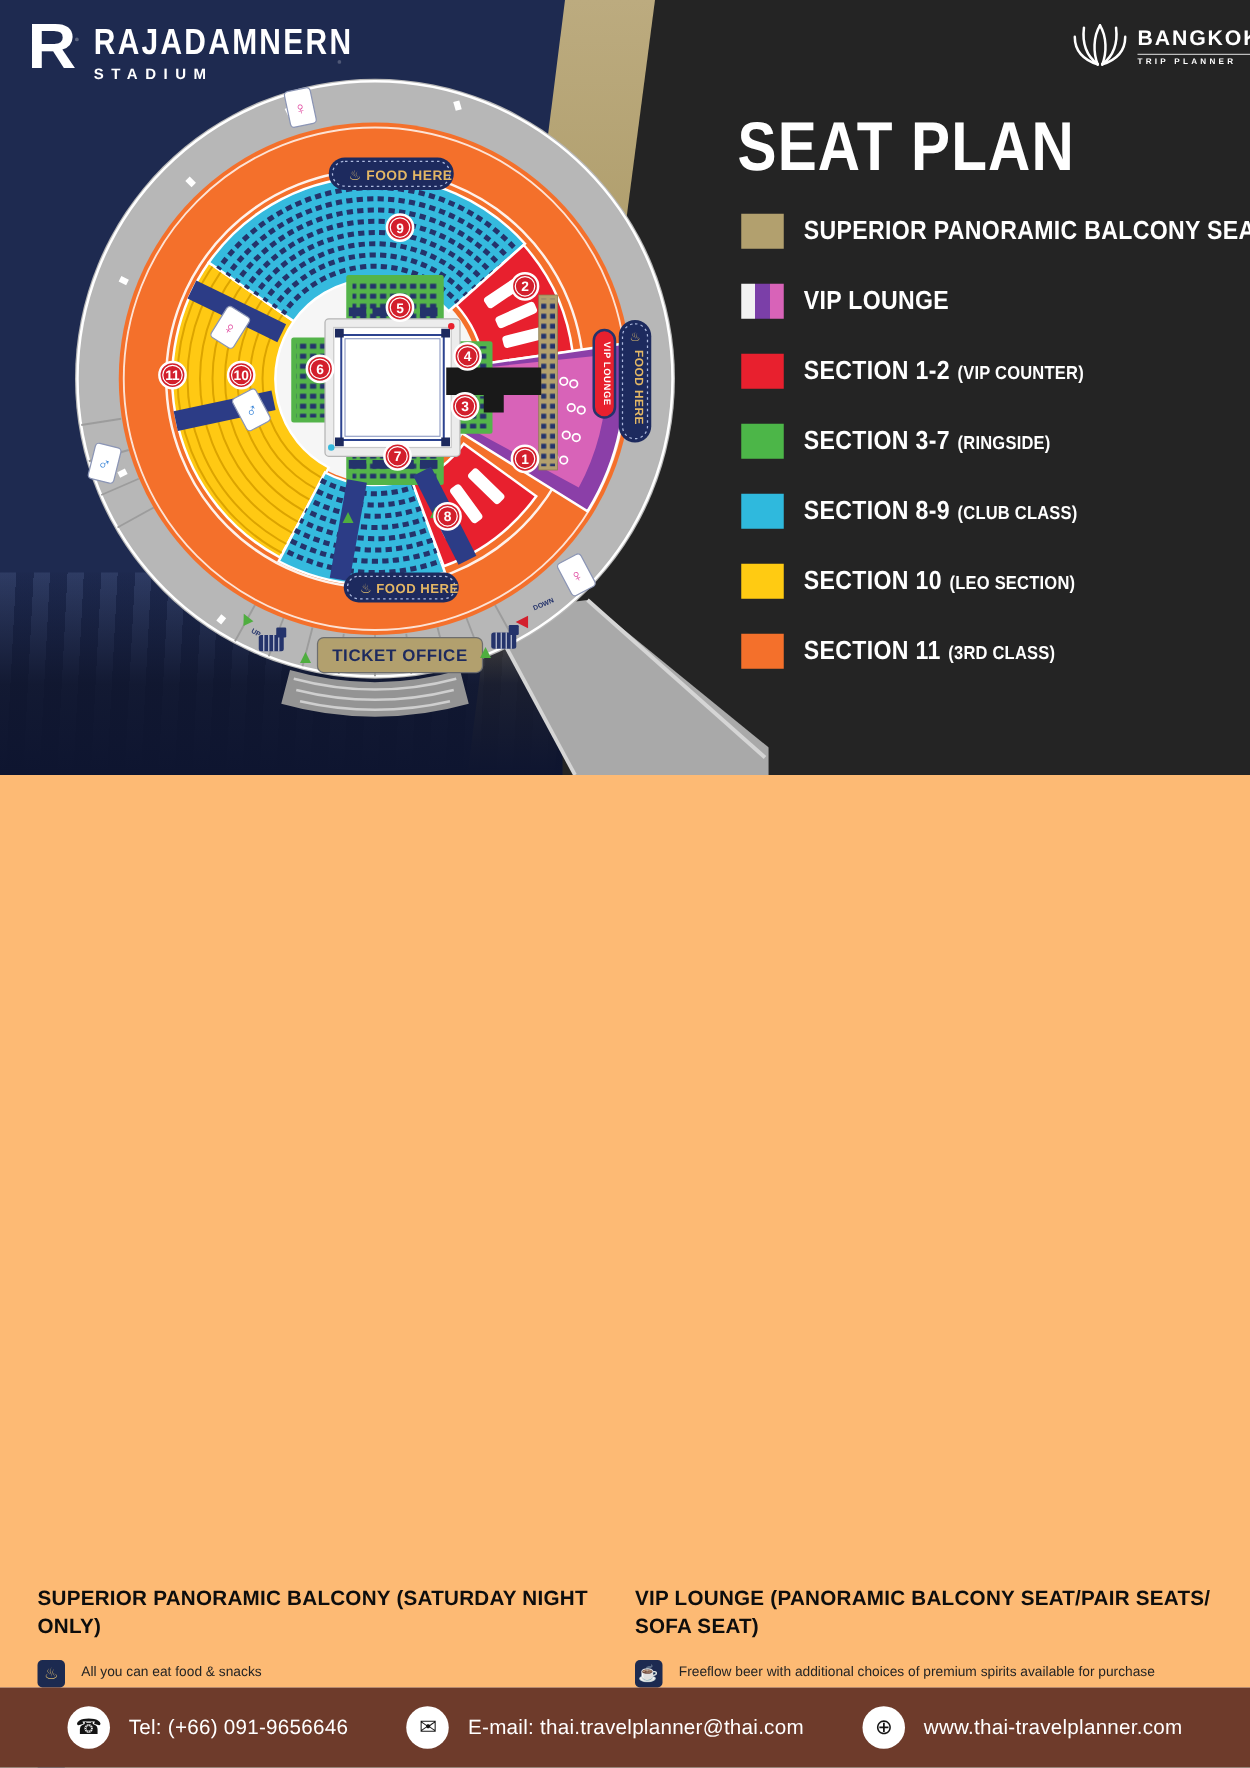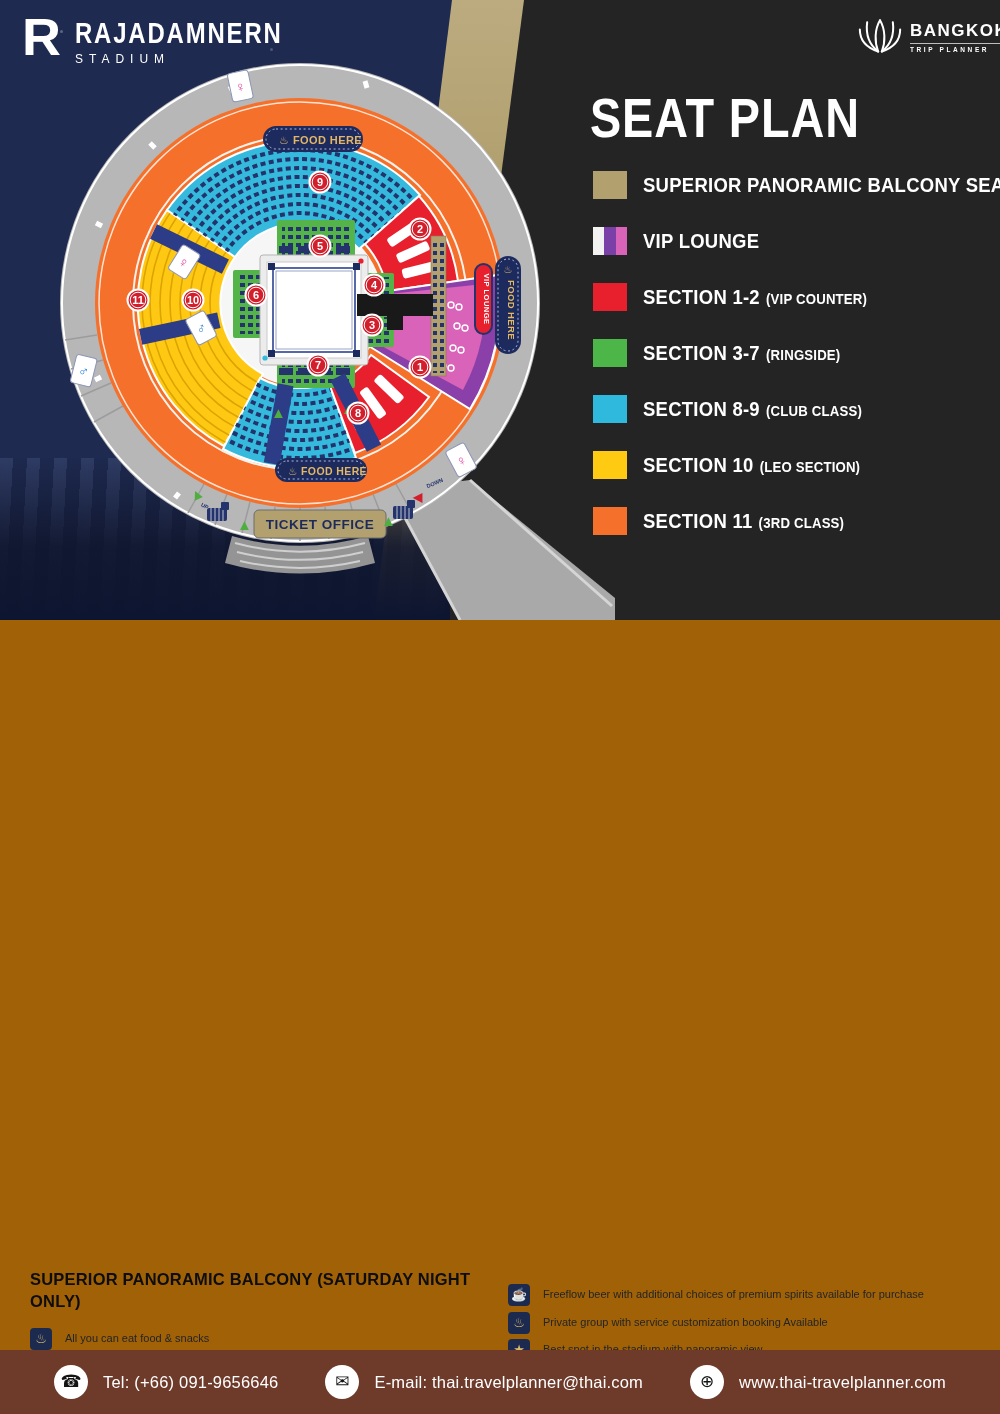--- a/index.html
+++ b/index.html
@@ -19,38 +19,38 @@
      350px 420px rgba(255,255,255,.15),150px 480px rgba(255,255,255,.18),
      260px 540px rgba(255,255,255,.14),380px 250px rgba(255,255,255,.12);}
   .photo{position:absolute;left:0;top:458px;width:450px;height:162px;
     background:
       linear-gradient(180deg,rgba(23,32,66,0) 0%,rgba(15,21,44,.88) 55%,#0e1530 100%),
       repeating-linear-gradient(93deg,rgba(130,150,200,.16) 0 13px,rgba(25,35,70,.16) 13px 27px);}
   
   .brand{position:absolute;left:22px;top:16px;display:flex;gap:14px;color:#fff;align-items:flex-start;}
   .brand-r{font-size:54px;font-weight:bold;line-height:.85;transform:scaleY(.95);transform-origin:left top;}
   .brand-name{font-size:26px;font-weight:bold;letter-spacing:2px;transform:scale(.92,1.12);transform-origin:left top;white-space:nowrap;}
-  .brand-sub{font-size:12px;font-weight:normal;letter-spacing:6px;margin-top:5px;}
+  .brand-sub{font-size:12px;font-weight:bold;letter-spacing:6px;margin-top:5px;}
   
   .partner{position:absolute;left:858px;top:14px;display:flex;gap:8px;align-items:center;color:#fff;}
   .partner-name{font-size:17px;font-weight:bold;letter-spacing:1.5px;line-height:1;}
   .partner-sub{font-size:6.5px;font-weight:bold;letter-spacing:2.6px;margin-top:4px;border-top:1px solid rgba(255,255,255,.7);padding-top:2px;}
   
   .seat-title{position:absolute;left:590px;top:86px;color:#fff;font-size:52px;font-weight:bold;
     letter-spacing:1px;transform:scale(.9,1.06);transform-origin:left top;white-space:nowrap;}
   .legend-list{position:absolute;left:593px;top:170px;display:flex;flex-direction:column;gap:27px;}
   .legend-row{display:flex;align-items:center;gap:16px;height:29px;}
   .swatch{width:34px;height:28px;flex:none;display:flex;}
   .swatch span{flex:1;}
   .legend-label{display:flex;align-items:baseline;gap:7px;color:#fff;transform:scaleX(.88);transform-origin:left center;white-space:nowrap;}
   .legend-main{font-size:21px;font-weight:bold;letter-spacing:.3px;}
   .legend-note{font-size:15px;font-weight:bold;letter-spacing:.2px;}
   .stadium{position:absolute;left:55px;top:58px;width:560px;height:562px;}
   
-  .content{position:absolute;left:0;top:620px;width:1000px;height:730px;background:#a16207;}
+  .content{position:absolute;left:0;top:620px;width:1000px;height:730px;background:#fdba74;}
   .block{position:absolute;width:455px;}
   .b-title{font-size:16.5px;font-weight:bold;color:#0d0d0d;letter-spacing:.2px;line-height:22px;}
   .b-items{margin-top:13px;}
   .item{display:flex;gap:13px;align-items:flex-start;}
   .ico{width:22px;height:22px;border-radius:4px;background:#1c2a50;color:#d9b96d;
        font-size:13px;line-height:22px;text-align:center;flex:none;margin-top:3px;}
   .itxt{font-size:11px;color:#242424;line-height:27.5px;}
   #b-superior{left:30px;top:648px;}
   #b-viplounge{left:508px;top:648px;width:468px;}
   
@@ -490,20 +490,21 @@
           </div>
         <div class="item">
             <span class="ico">★</span>
             <span class="itxt">Best panoramic stadium view</span>
           </div>
 
       </div>
     </div>
 
     <div class="block" id="b-viplounge">
+      <div class="b-title">VIP LOUNGE (PANORAMIC BALCONY SEAT/PAIR SEATS/ SOFA SEAT)</div>
       <div class="b-items">
         <div class="item">
             <span class="ico">☕</span>
             <span class="itxt">Freeflow beer with additional choices of premium spirits available for purchase</span>
           </div>
         <div class="item">
             <span class="ico">♨</span>
             <span class="itxt">Private group with service customization booking Available</span>
           </div>
         <div class="item">

